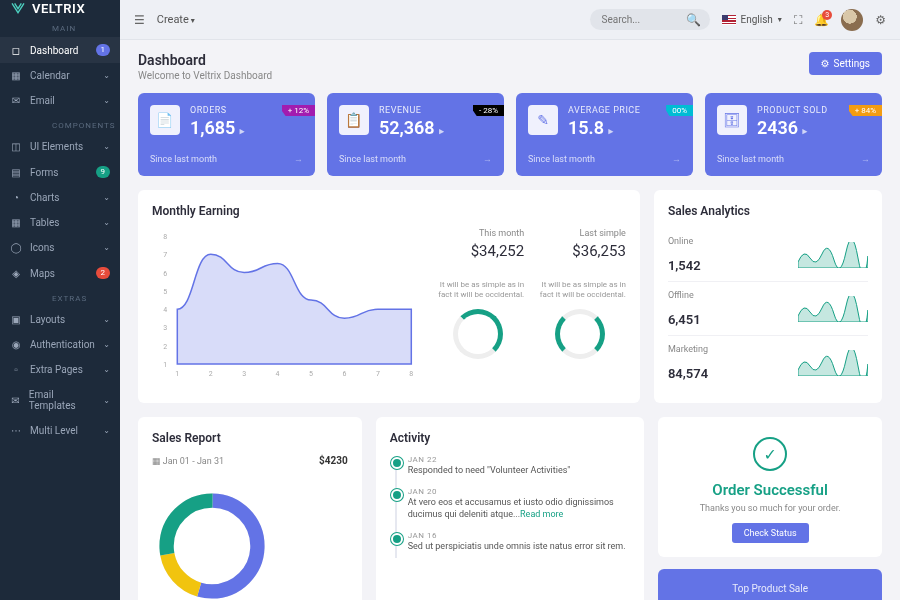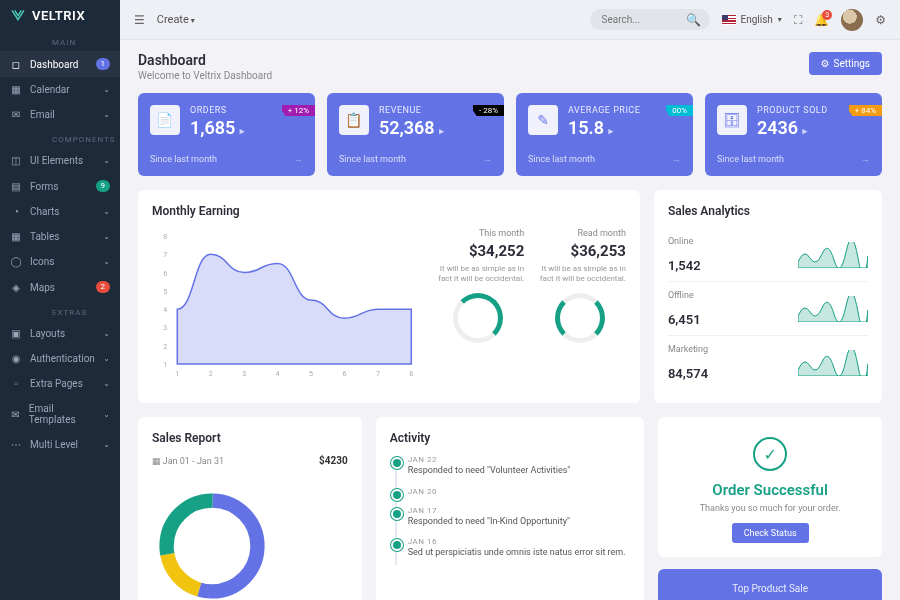--- a/index.html
+++ b/index.html
@@ -1,20 +1,20 @@
 <!DOCTYPE html>
 <html><head>
 <meta charset="utf-8">
 <style>
 * { margin:0; padding:0; box-sizing:border-box; font-family:-apple-system,Segoe UI,Roboto,sans-serif; }
 body { background:#f3f3f7; color:#2d2d3a; font-size:12px; width:900px; height:600px; overflow:hidden; }
 .app { display:flex; height:100%; }
 .sidebar { width:120px; background:#1d2a3a; color:#9aa6b8; flex-shrink:0; overflow-y:auto; }
 .sidebar::-webkit-scrollbar { width:0; }
-.logo { display:flex; align-items:center; gap:6px; padding:7px 10px; color:#fff; font-weight:600; font-size:13px; letter-spacing:.5px; }
+.logo { display:flex; align-items:center; gap:6px; padding:0 10px; color:#fff; font-weight:600; font-size:13px; letter-spacing:.5px; }
 .logo svg { width:16px; height:16px; }
 .nav-section { padding:8px 10px 4px; font-size:8px; letter-spacing:1px; color:#5a6a7e; text-transform:uppercase;margin-left:42px; }
 .nav-item { display:flex; align-items:center; gap:8px; padding:7px 10px; font-size:10px; cursor:pointer; position:relative; }
 .nav-item.active { background:rgba(255,255,255,.05); color:#fff; }
 .nav-item .ico { width:12px; display:inline-flex; justify-content:center; }
 .nav-item .chev { margin-left:auto; font-size:8px; }
 .nav-item .badge { margin-left:auto; background:#6373e6; color:#fff; border-radius:8px; padding:0 5px; font-size:8px; line-height:12px; }
 .nav-item .badge.green { background:#16a085; }
 .nav-item .badge.red { background:#e74c3c; }
 .main { flex:1; display:flex; flex-direction:column; overflow:hidden; }
@@ -56,21 +56,21 @@
 .r1 { grid-template-columns: 2.2fr 1fr; }
 .r2 { grid-template-columns: 1fr 1.2fr 1fr; }
 .card { background:#fff; border-radius:6px; padding:14px; }
 .card h3 { font-size:12px; font-weight:600; margin-bottom:10px; }
 .earning-body { display:flex; gap:10px; }
 .chart-area { flex:1.4; }
 .chart-area svg { width:100%; height:150px; }
 .earning-cols { flex:1; display:flex; gap:10px; }
 .earning-col { flex:1; text-align:right; }
 .earning-col .hdr { font-size:9px; color:#888; margin-bottom:4px; }
-.earning-col .amt { font-size:15px; font-weight:700; margin-bottom:4px; }
+.earning-col .amt { font-size:15px; font-weight:400; margin-bottom:20px; }
 .earning-col .sub { font-size:8px; color:#999; line-height:1.3; margin-bottom:8px; }
 .ring { width:50px; height:50px; border:5px solid #eee; border-top-color:#16a085; border-right-color:#16a085; border-radius:50%; margin:0 auto; }
 .analytics-row { display:flex; justify-content:space-between; align-items:center; padding:8px 0; border-bottom:1px solid #f0f0f4; }
 .analytics-row:last-child { border-bottom:none; }
 .analytics-row .lbl { font-size:9px; color:#888; }
 .analytics-row .val { font-size:13px; font-weight:600;margin-top:12px; }
 .spark { width:70px; height:26px; }
 .sales-head { display:flex; justify-content:space-between; align-items:center; font-size:10px; margin-bottom:10px; }
 .sales-head .date { color:#888; font-size:9px; }
 .sales-head .amt { font-weight:700; color:#333; }
@@ -305,21 +305,21 @@
               </svg>
             </div>
             <div class="earning-cols">
               <div class="earning-col">
                 <div class="hdr">This month</div>
                 <div class="amt">$34,252</div>
                 <div class="sub">It will be as simple as in fact it will be occidental.</div>
                 <div class="ring"></div>
               </div>
               <div class="earning-col">
-                <div class="hdr">Read month</div>
+                <div class="hdr">Last simple</div>
                 <div class="amt">$36,253</div>
                 <div class="sub">It will be as simple as in fact it will be occidental.</div>
                 <div class="ring" style="border-top-color:#eee;border-left-color:#16a085"></div>
               </div>
             </div>
           </div>
         </div>
 
         <div class="card">
           <h3>Sales Analytics</h3>
@@ -373,24 +373,21 @@
 
         <div class="card">
           <h3>Activity</h3>
           <div class="timeline" id="timeline">
   <div class="titem">
     <div class="d">JAN 22</div>
     <div class="t">Responded to need "Volunteer Activities"</div>
   </div>
   <div class="titem">
     <div class="d">JAN 20</div>
-  </div>
-  <div class="titem">
-    <div class="d">JAN 17</div>
-    <div class="t">Responded to need "In-Kind Opportunity"</div>
+    <div class="t">At vero eos et accusamus et iusto odio dignissimos ducimus qui deleniti atque...<span class="more">Read more</span></div>
   </div>
   <div class="titem">
     <div class="d">JAN 16</div>
     <div class="t">Sed ut perspiciatis unde omnis iste natus error sit rem.</div>
   </div>
             </div>
         </div>
 
         <div>
           <div class="card order-card">

